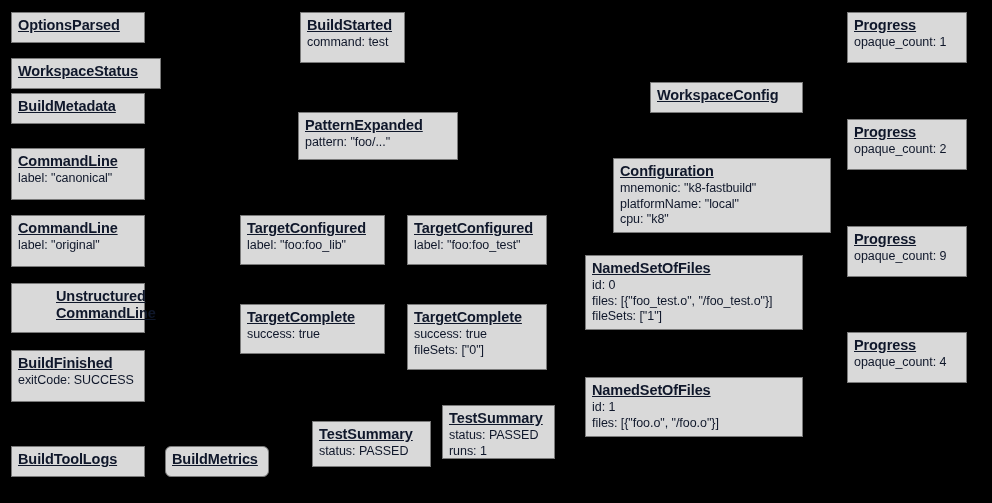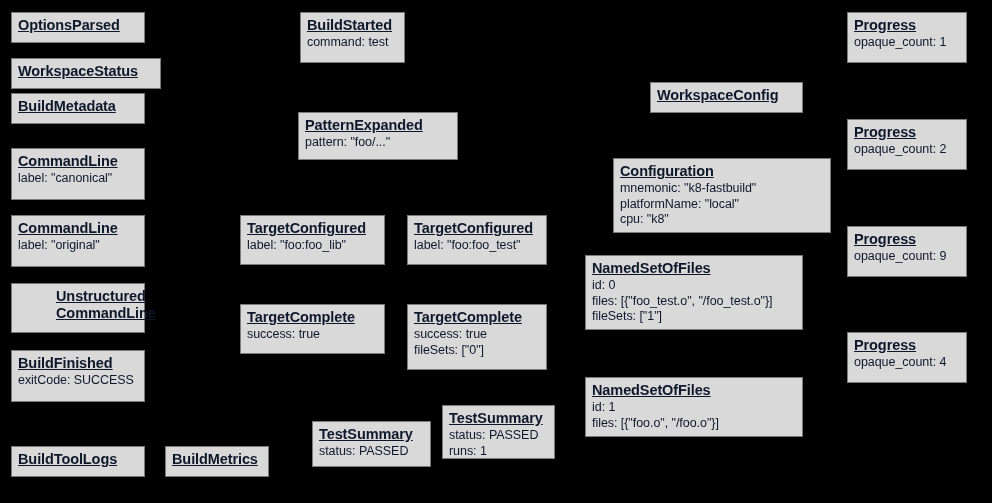--- a/index.html
+++ b/index.html
@@ -66,21 +66,21 @@
       <div class="node-title">Unstructured
 CommandLine</div>
     </div>
     <div class="node" style="left: 11px; top: 446px; width: 134px; height: 31px;">
       <div class="node-title">BuildToolLogs</div>
     </div>
     <div class="node" style="left: 11px; top: 350px; width: 134px; height: 52px;">
       <div class="node-title">BuildFinished</div>
       <div class="node-props">exitCode: SUCCESS</div>
     </div>
-    <div class="node" style="left: 165px; top: 446px; width: 104px; height: 31px;">
+    <div class="node" style="left: 165px; top: 446px; width: 104px; height: 31px; border-radius: 6px;">
       <div class="node-title">BuildMetrics</div>
     </div>
     <div class="node" style="left: 298px; top: 112px; width: 160px; height: 48px;">
       <div class="node-title">PatternExpanded</div>
       <div class="node-props">pattern: "foo/..."</div>
     </div>
     <div class="node" style="left: 300px; top: 12px; width: 105px; height: 51px;">
       <div class="node-title">BuildStarted</div>
       <div class="node-props">command: test</div>
     </div>

